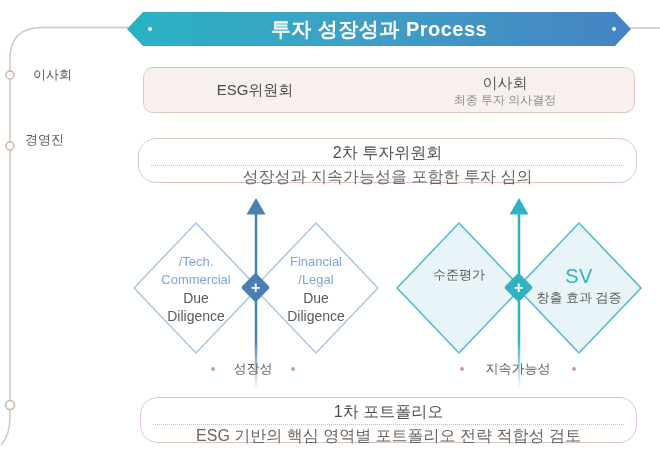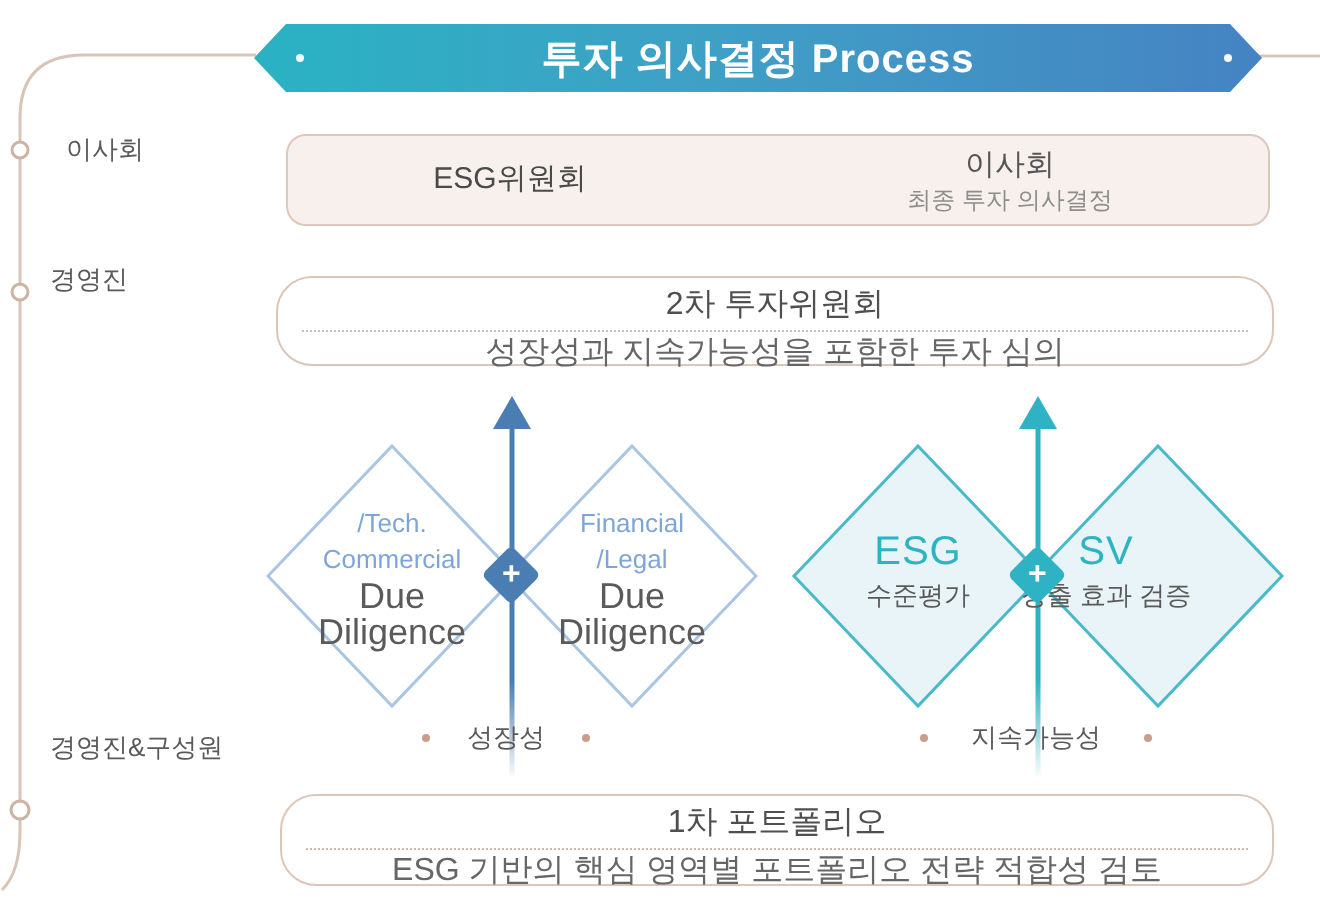--- a/index.html
+++ b/index.html
@@ -45,21 +45,21 @@
   }
   .committee-box.second{left:138px;top:138px;width:499px;height:45px;}
   .committee-box.first{left:140px;top:397px;width:497px;height:46px;}
   .committee-title{font-size:16px;line-height:20px;color:#4f4f4f;}
   .committee-divider{width:95%;border-top:1px dotted #cfbcae;margin:2px 0;}
   .committee-sub{font-size:16px;line-height:17px;color:#666666;}
 
   
   .dd-block{position:absolute;z-index:2;width:110px;text-align:center;}
   .dd-line-blue{font-size:13px;line-height:18px;color:#7da6d6;}
-  .dd-line-gray{font-size:18px;line-height:18px;color:#5a5a5a;}
+  .dd-line-gray{font-size:14px;line-height:18px;color:#5a5a5a;}
   .esg-block{position:absolute;z-index:2;width:110px;text-align:center;}
   .esg-title{font-size:20px;line-height:23px;color:#2cb4c3;letter-spacing:.5px;}
   .esg-sub{font-size:13px;line-height:20px;color:#5a5a5a;}
 
   
   .plus-badge{
     position:absolute;z-index:3;width:21px;height:21px;border-radius:3px;
     transform:rotate(45deg);display:flex;align-items:center;justify-content:center;
   }
   .plus-badge.blue{left:245px;top:277px;background:#4a7db2;}
@@ -121,26 +121,25 @@
     </g>
     <g>
       <line x1="519" y1="212" x2="519" y2="388" stroke="url(#gradTeal)" stroke-width="2.5"></line>
       <polygon points="519,198 509.5,214.5 528.5,214.5" fill="#2fb3c4"></polygon>
     </g>
   </svg>
 
   <div class="banner">
     <div class="banner-dot l"></div>
     <div class="banner-dot r"></div>
-    <div class="banner-title">투자 의사결정 Process</div>
+    <div class="banner-title">투자 성장성과 Process</div>
   </div>
 
   <div class="axis-label abs" style="left:33px;top:68px;">이사회</div>
   <div class="axis-label abs" style="left:25px;top:133px;">경영진</div>
-  <div class="axis-label abs" style="left:25px;top:367px;">경영진&amp;구성원</div>
 
   <div class="flow-box"></div>
   <div class="esg-committee">ESG위원회</div>
   <div class="board-block">
     <div class="board-title">이사회</div>
     <div class="board-sub">최종 투자 의사결정</div>
   </div>
 
   <div class="committee-box second">
     <div class="committee-title">2차 투자위원회</div>
@@ -156,25 +155,24 @@
   </div>
 
   <div class="dd-block" style="left:261px;top:253px;">
     <div class="dd-line-blue">Financial</div>
     <div class="dd-line-blue">/Legal</div>
     <div class="dd-line-gray">Due</div>
     <div class="dd-line-gray">Diligence</div>
   </div>
 
   <div class="esg-block" style="left:404px;top:265px;">
-    <div class="esg-title">ESG</div>
     <div class="esg-sub">수준평가</div>
   </div>
 
-  <div class="esg-block" style="left:498px;top:265px;">
+  <div class="esg-block" style="left:524px;top:265px;">
     <div class="esg-title">SV</div>
     <div class="esg-sub">창출 효과 검증</div>
   </div>
 
   <div class="plus-badge blue">
     <span>+</span>
   </div>
   <div class="plus-badge teal">
     <span>+</span>
   </div>

